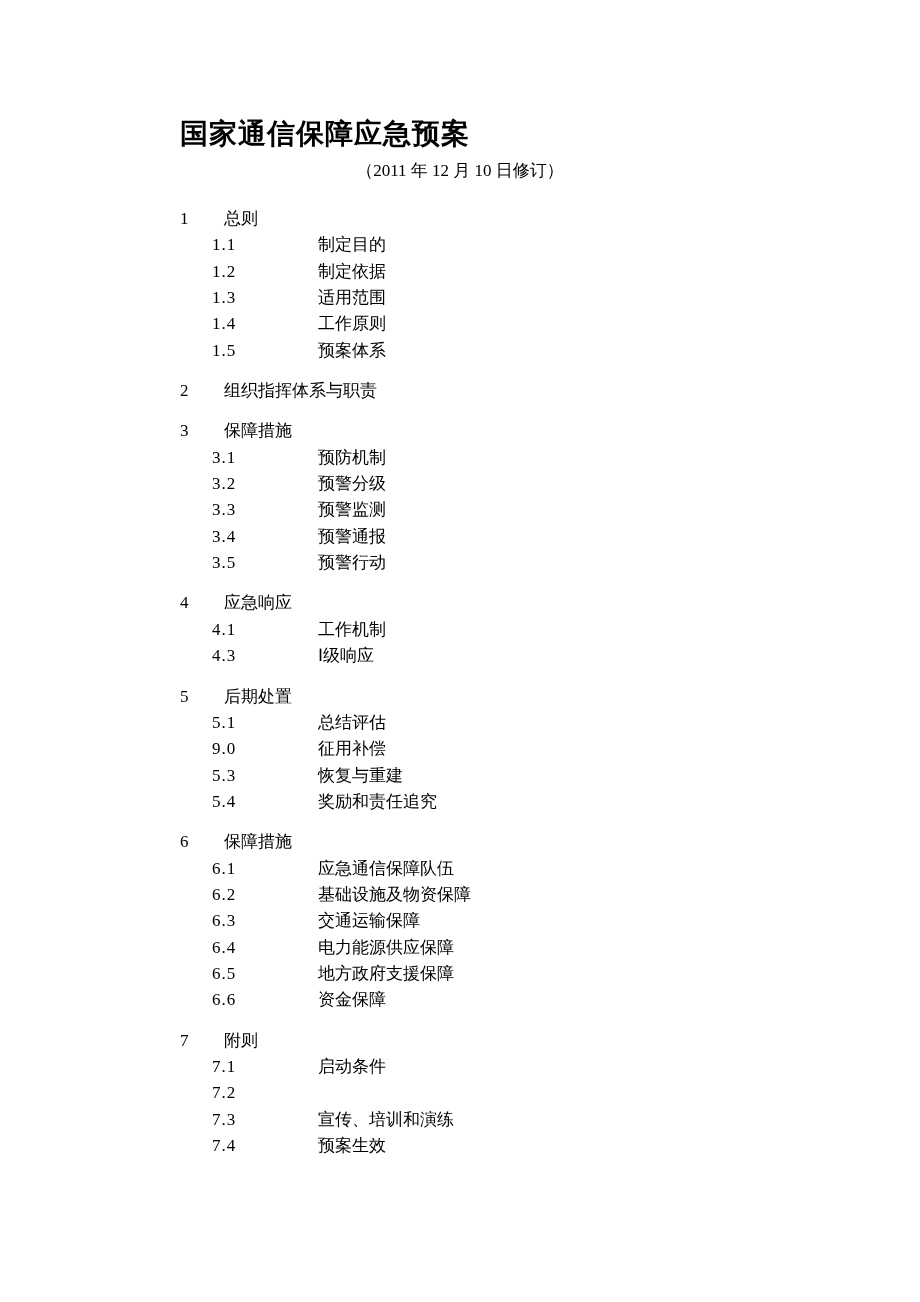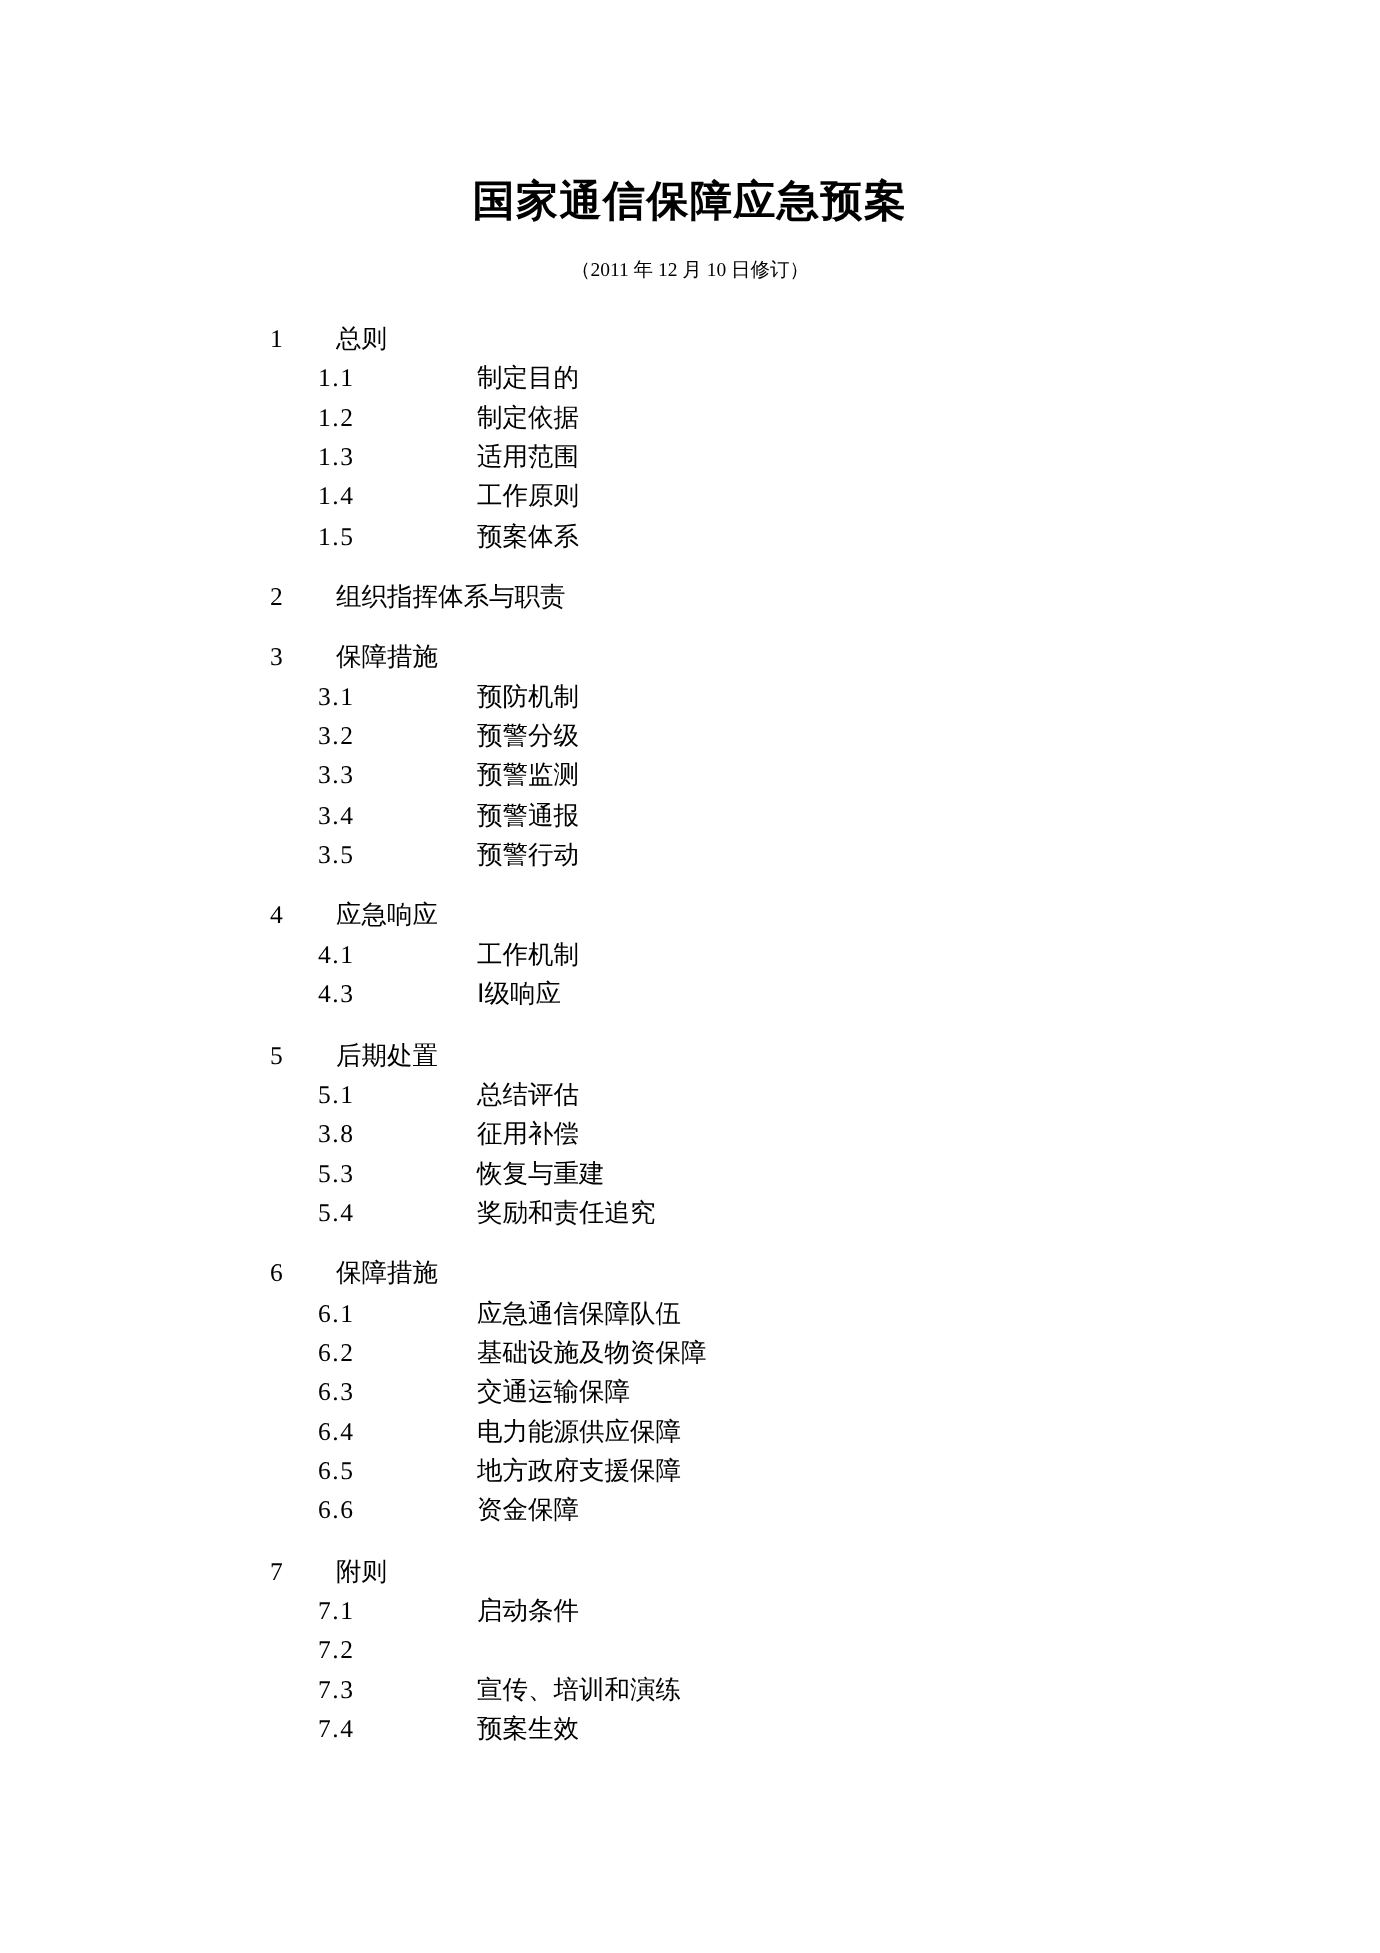--- a/index.html
+++ b/index.html
@@ -11,26 +11,26 @@
       background: #ffffff;
       width: 920px;
       height: 1302px;
       font-family: "SimSun", "宋体", serif;
       color: #000000;
       padding: 115px 180px 0 180px;
     }
     .title {
       font-size: 28px;
       font-weight: bold;
-      text-align: center;
-      margin-bottom: 18px;
+      text-align: left;
+      margin-bottom: 6px;
       letter-spacing: 1px;
     }
     .subtitle {
-      font-size: 13px;
+      font-size: 17px;
       text-align: center;
       margin-bottom: 24px;
     }
     .toc {
       font-size: 17px;
       line-height: 1.55;
     }
     .section {
       margin-bottom: 14px;
     }
@@ -140,21 +140,21 @@
     <div class="section">
       <div class="section-header">
         <span class="section-num">5</span>
         <span class="section-title">后期处置</span>
       </div>
       <div class="subsection">
         <span class="sub-num">5.1</span>
         <span class="sub-title">总结评估</span>
       </div>
       <div class="subsection">
-        <span class="sub-num">3.8</span>
+        <span class="sub-num">9.0</span>
         <span class="sub-title">征用补偿</span>
       </div>
       <div class="subsection">
         <span class="sub-num">5.3</span>
         <span class="sub-title">恢复与重建</span>
       </div>
       <div class="subsection">
         <span class="sub-num">5.4</span>
         <span class="sub-title">奖励和责任追究</span>
       </div>

